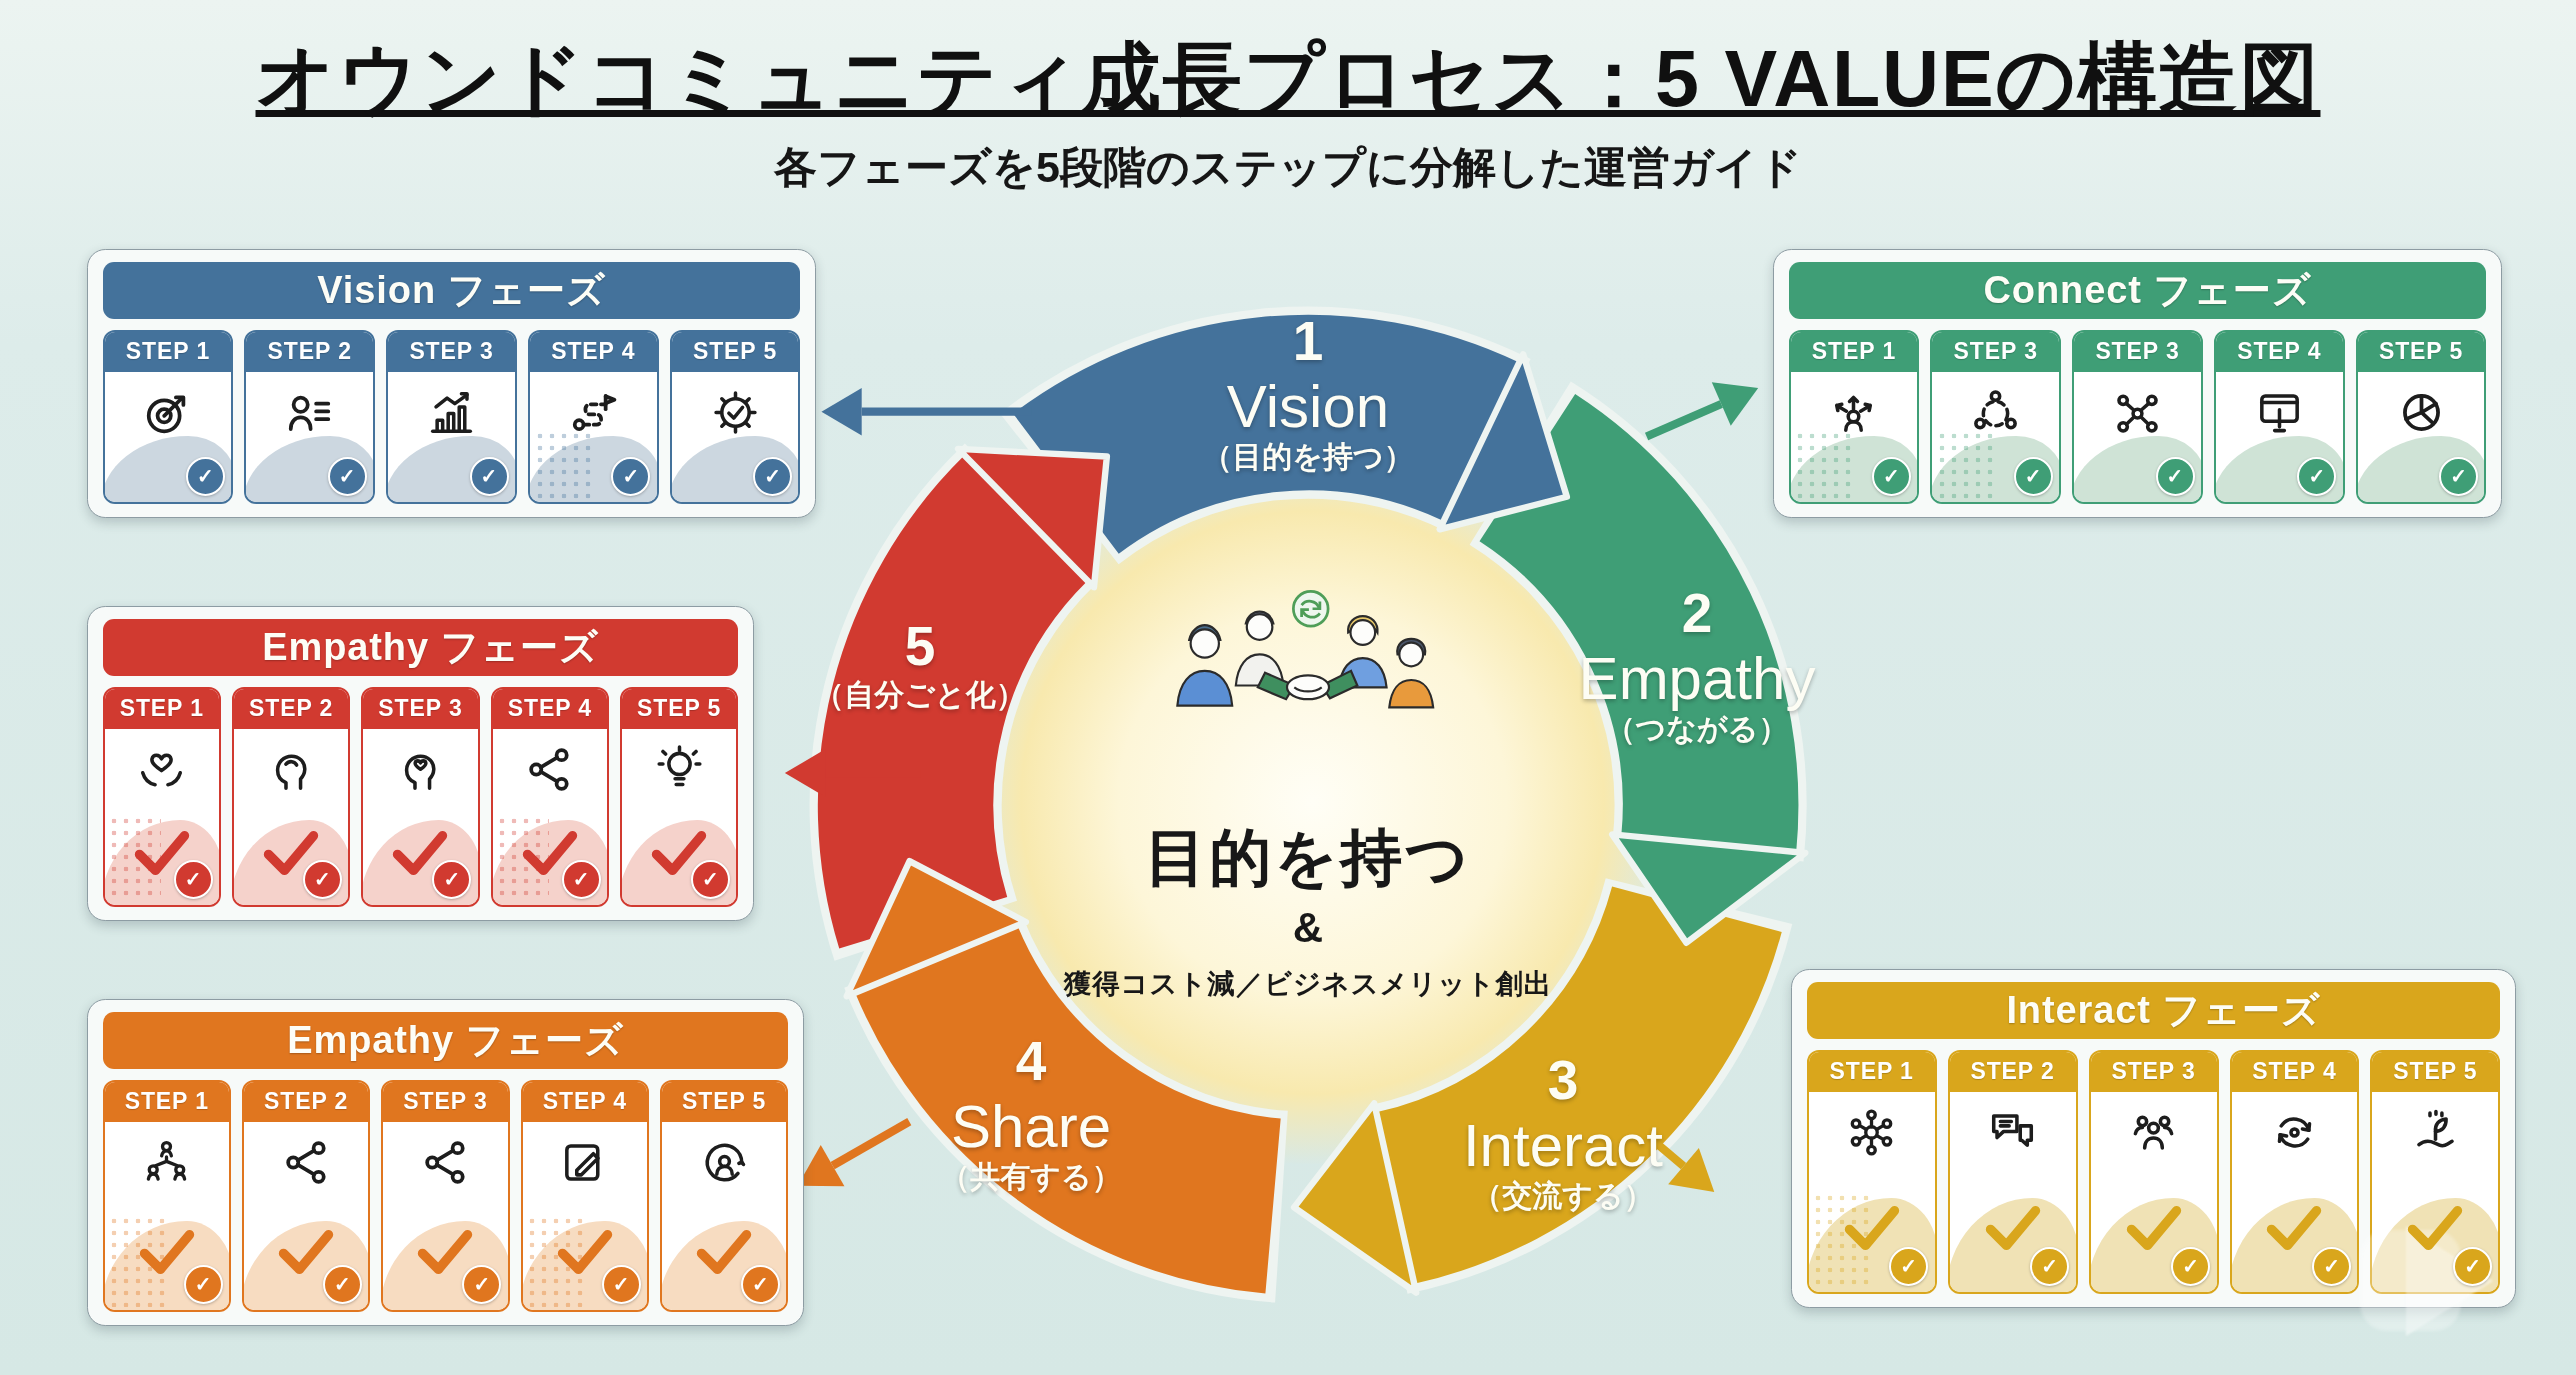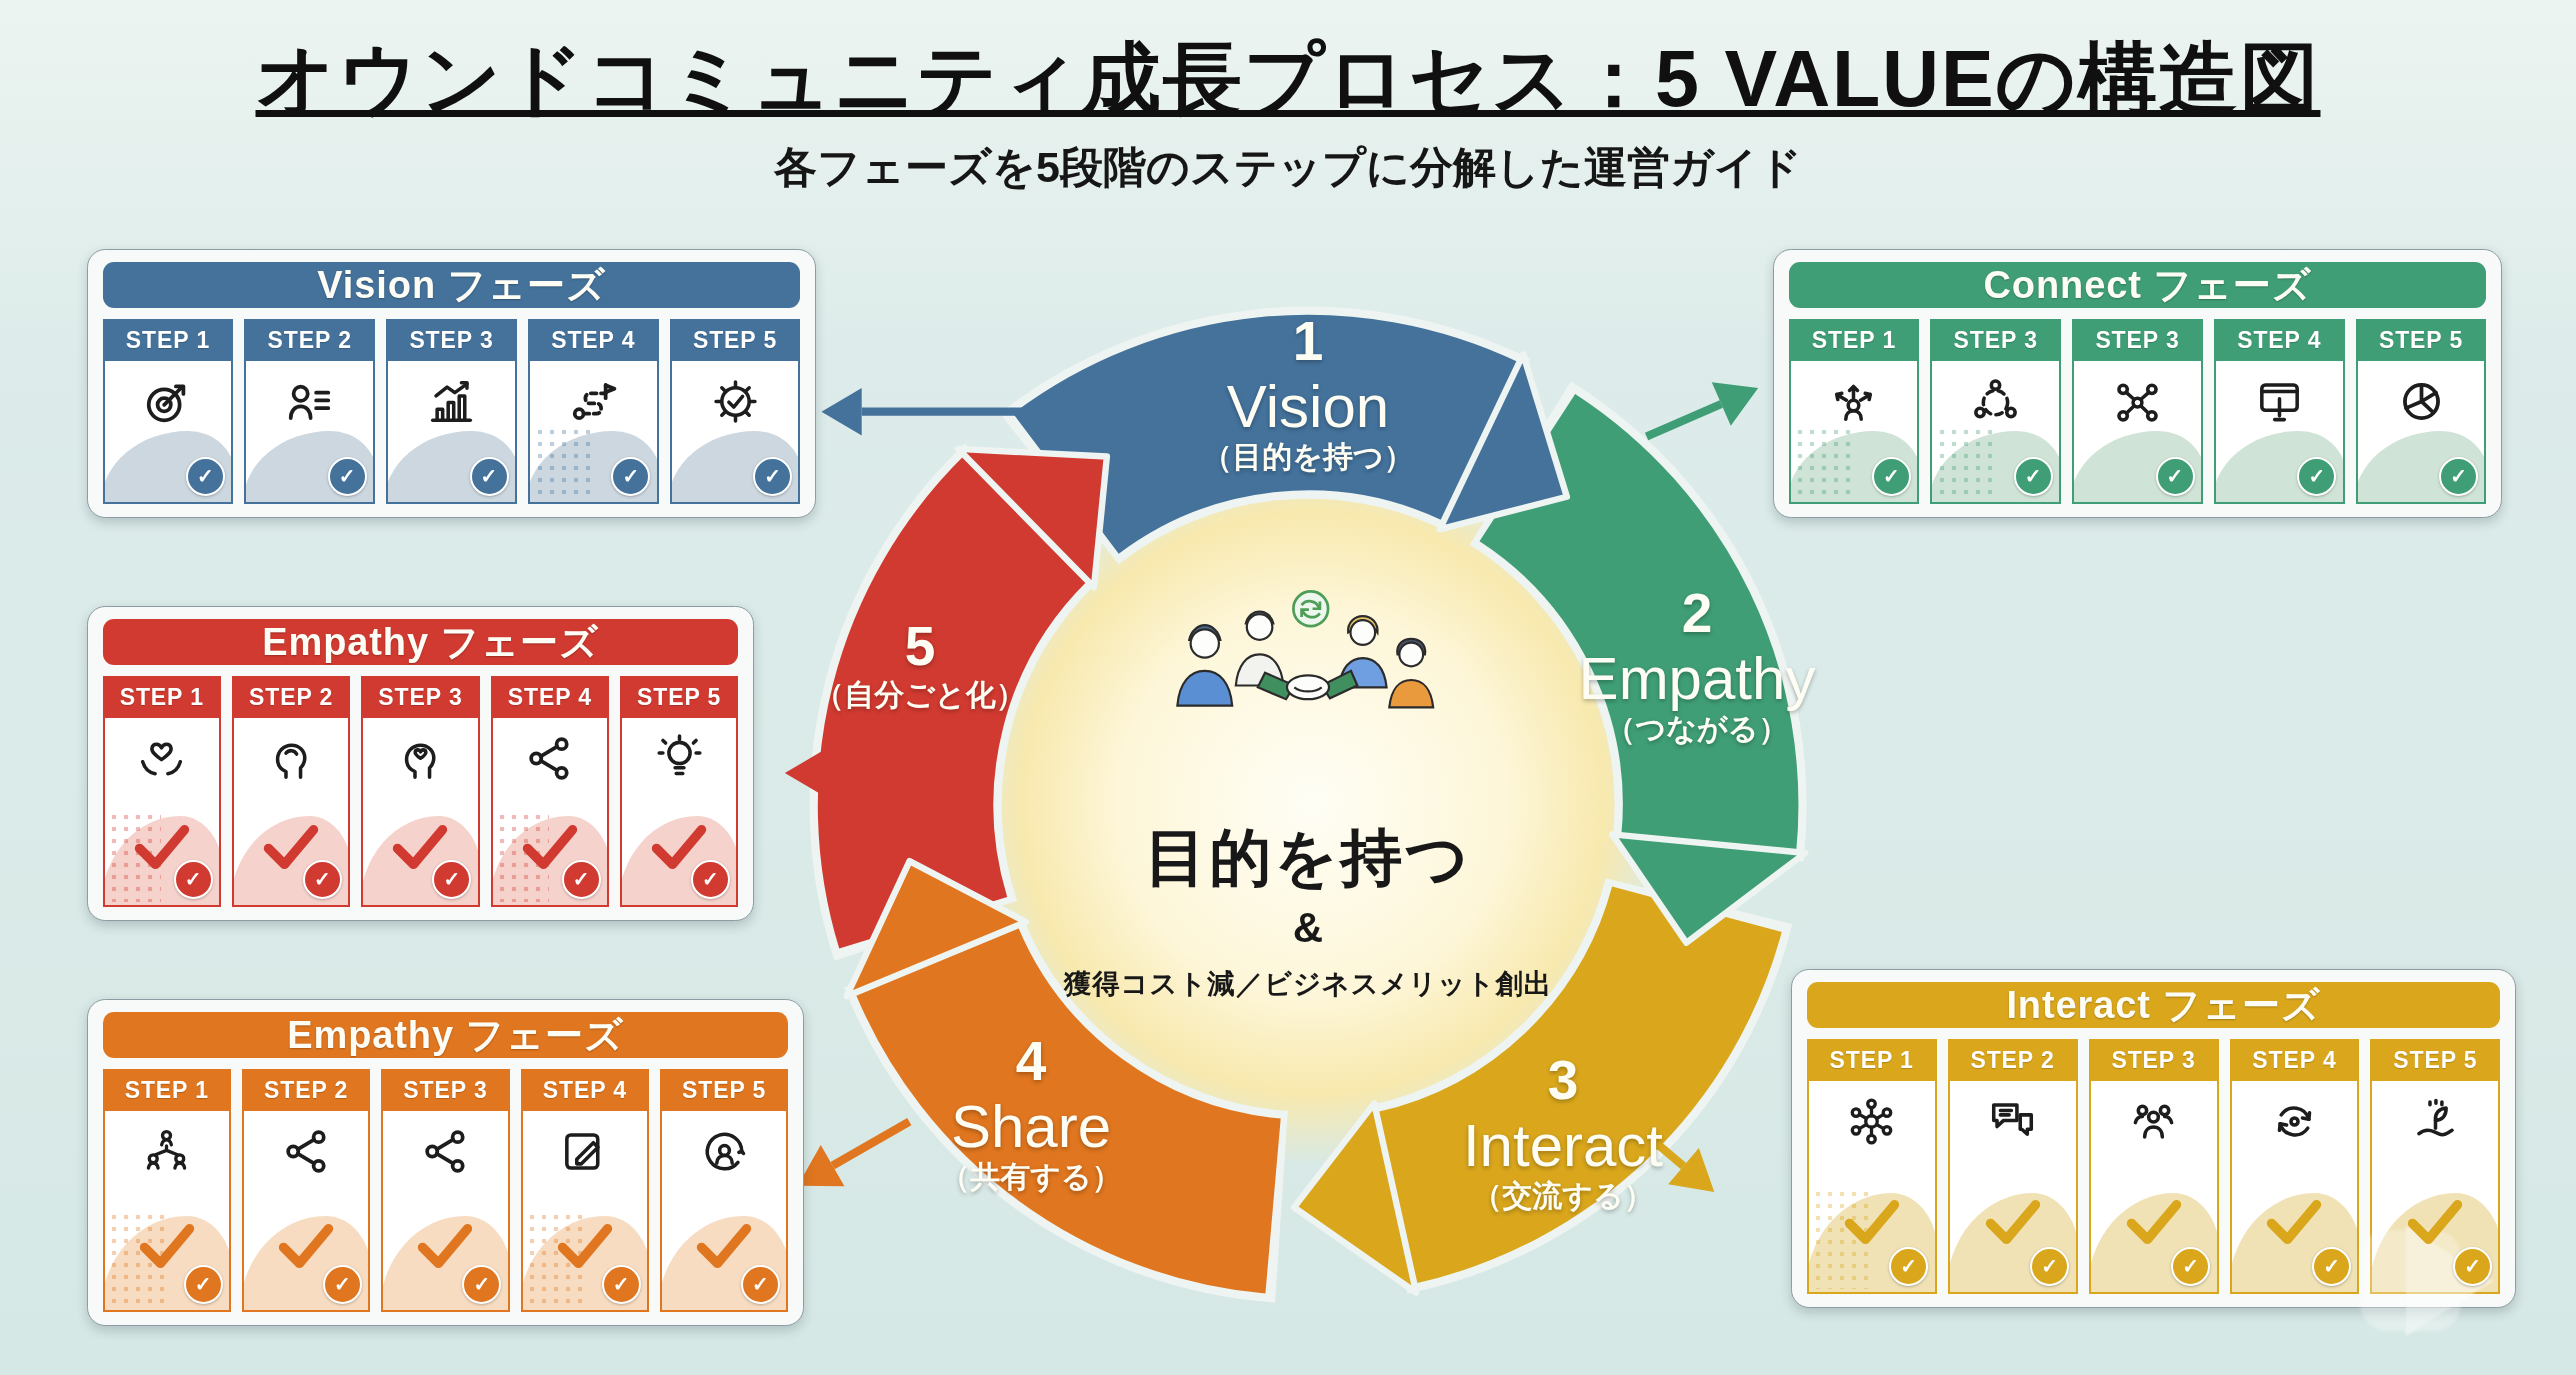--- a/index.html
+++ b/index.html
@@ -12,27 +12,27 @@
   .subtitle{position:absolute;left:0;right:0;top:139px;text-align:center;
     font-size:43px;font-weight:bold;color:#161616;}
   
   .phase-box{position:absolute;background:#f7faf9;border:1.8px solid #8d9ca3;
     border-radius:18.3px;box-shadow:0 4.6px 11px rgba(40,60,70,.22);display:flex;flex-direction:column;}
   .phase-vision{left:87px;top:249px;width:727px;height:267px;}
   .phase-connect{left:1773px;top:249px;width:727px;height:267px;}
   .phase-empathy{left:87px;top:606px;width:665px;height:313px;}
   .phase-share{left:87px;top:999px;width:715px;height:325px;}
   .phase-interact{left:1791px;top:969px;width:723px;height:337px;justify-content:flex-end;}
-  .phase-header{margin:12px 14.6px 9.1px;height:46px;border-radius:11px;background:var(--c);
+  .phase-header{margin:12px 14.6px 9.1px;height:57px;border-radius:11px;background:var(--c);
     display:flex;align-items:center;justify-content:center;padding-left:20px;}
   .phase-header span{color:#fdfdf6;font-size:38px;font-weight:bold;letter-spacing:0.9px;
     text-shadow:0 0.9px 1.8px rgba(0,0,0,.25);}
   .steps{flex:1;display:flex;gap:11px;padding:1.8px 14.6px 12.8px;}
   .step-card{position:relative;flex:1;background:#fff;border:2.3px solid var(--c);
-    border-radius:0;overflow:hidden;display:flex;flex-direction:column;align-items:center;}
+    border-radius:12px;overflow:hidden;display:flex;flex-direction:column;align-items:center;}
   .step-head{align-self:stretch;height:40px;background:var(--c);color:#fff;
     display:flex;align-items:center;justify-content:center;font-size:23px;font-weight:bold;
     letter-spacing:0.9px;text-shadow:0 0.9px 0.9px rgba(0,0,0,.2);}
   .step-icn{margin-top:14.6px;z-index:2;color:#1d1d1d;}
   .step-icn svg{width:53px;height:53px;}
   .big{flex:1;display:flex;align-items:center;justify-content:center;z-index:2;color:var(--c);margin-top:1.8px;}
   .big svg{width:60px;height:49px;}
   .wave{position:absolute;left:-3.7px;right:-3.7px;bottom:-1.8px;height:40%;background:var(--tint);
     border-radius:65% 35% 0 0 / 100% 60% 0 0;z-index:0;}
   .dots{position:absolute;left:3.7px;bottom:3.7px;width:46%;height:40%;z-index:1;color:var(--c);opacity:.35;

